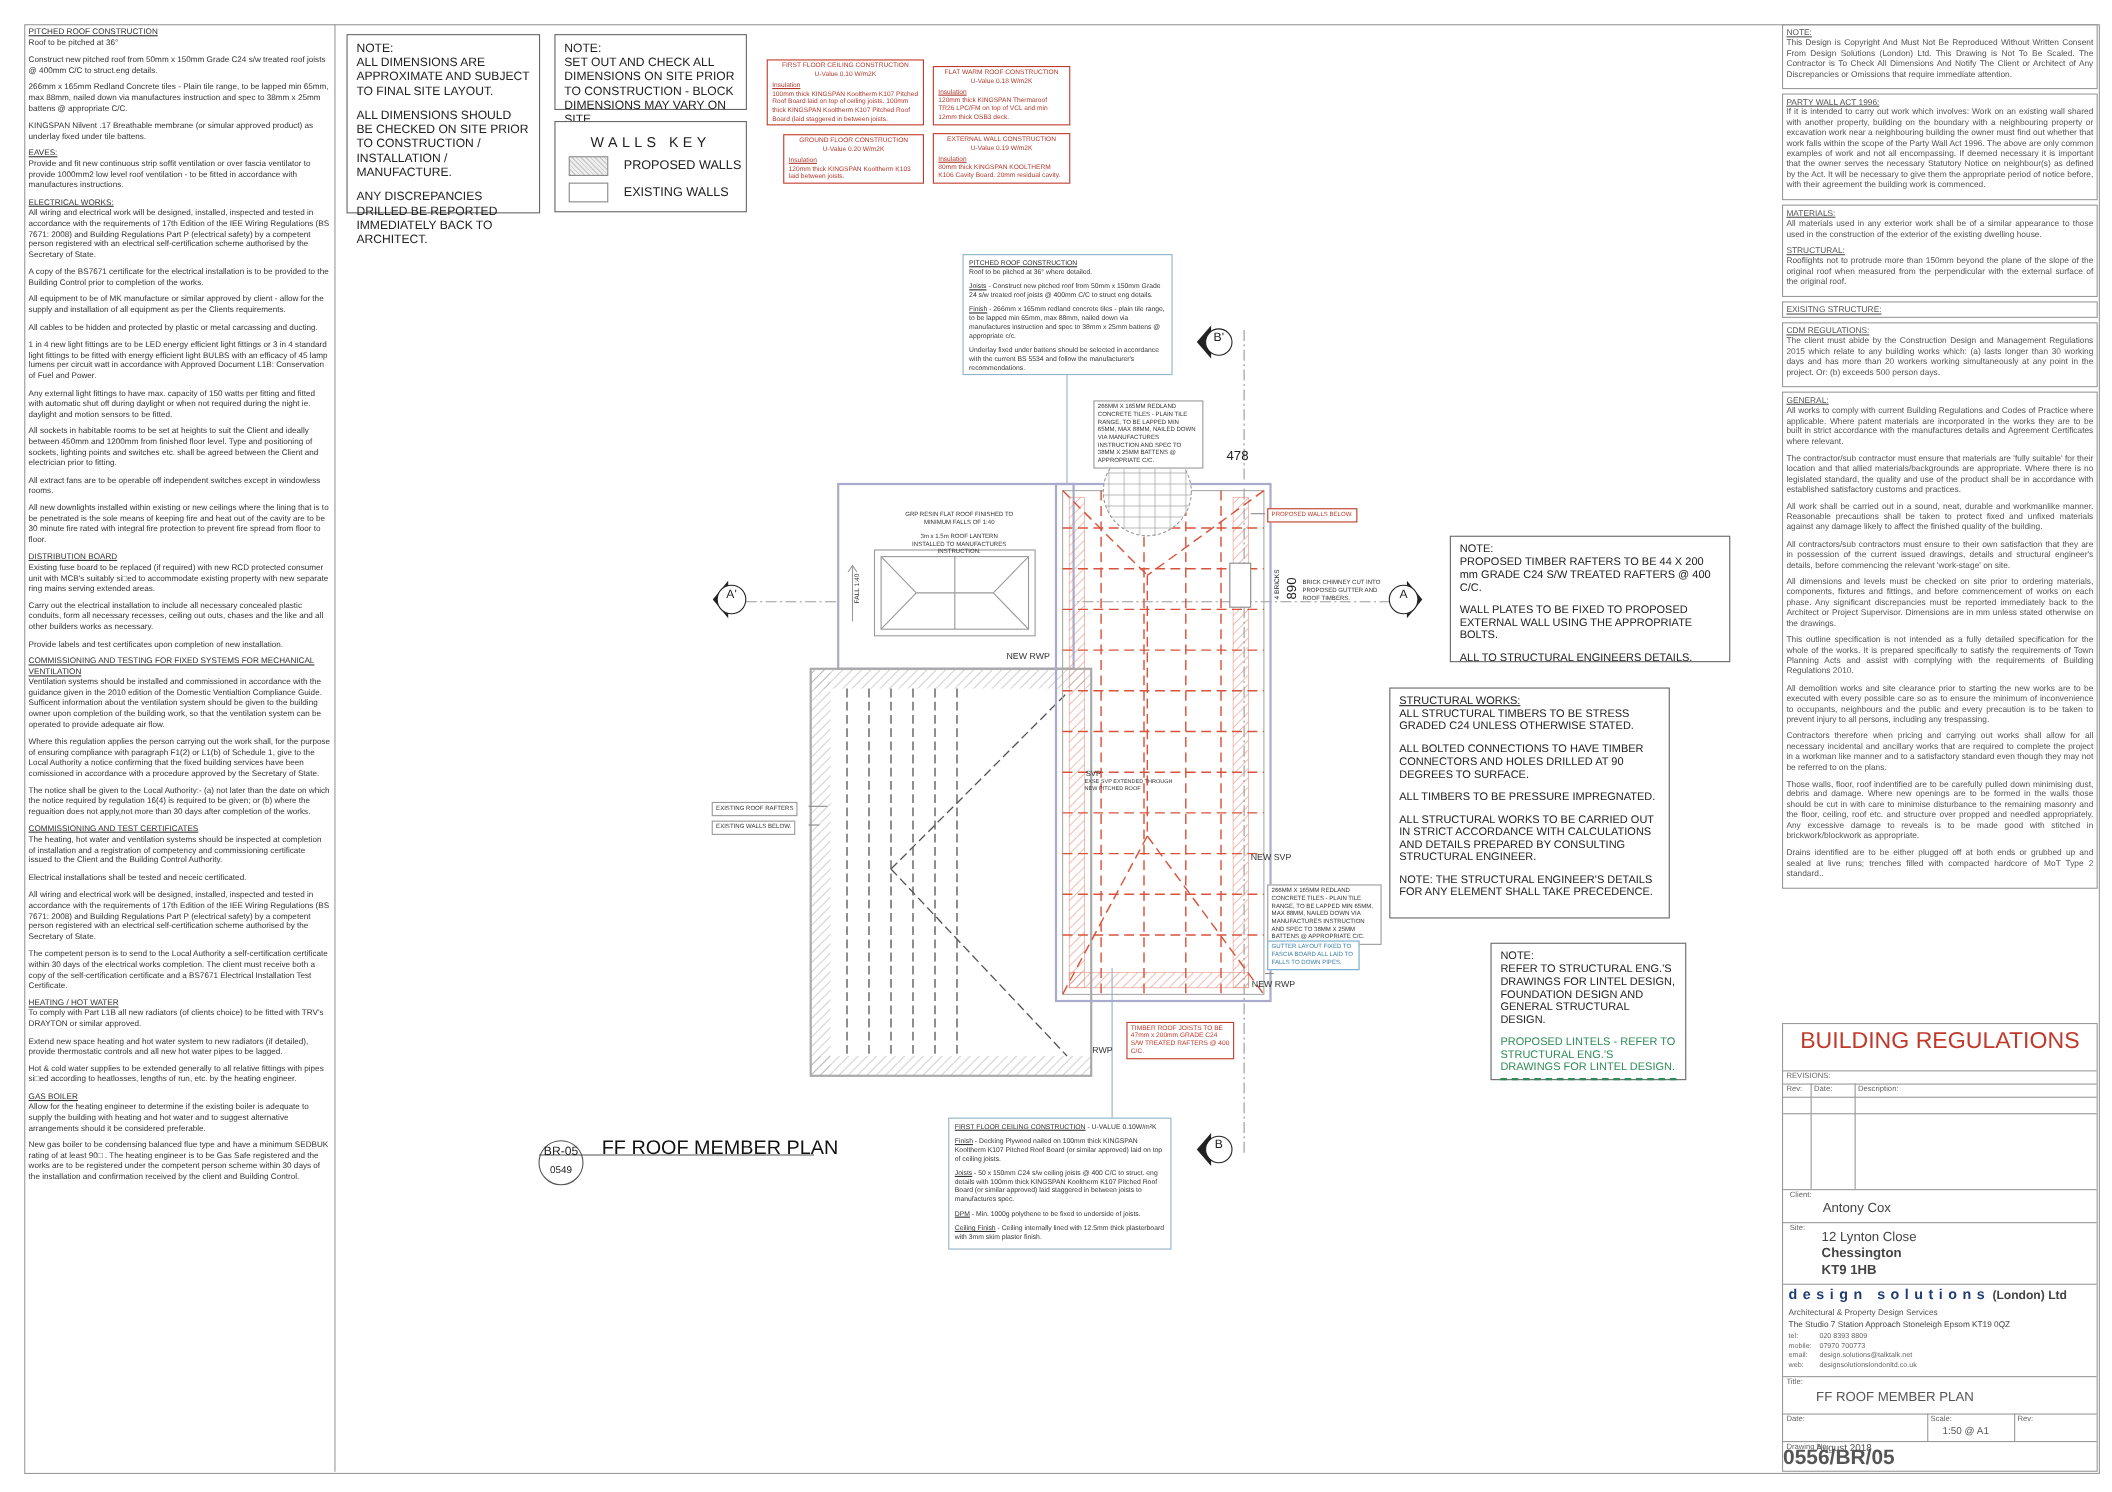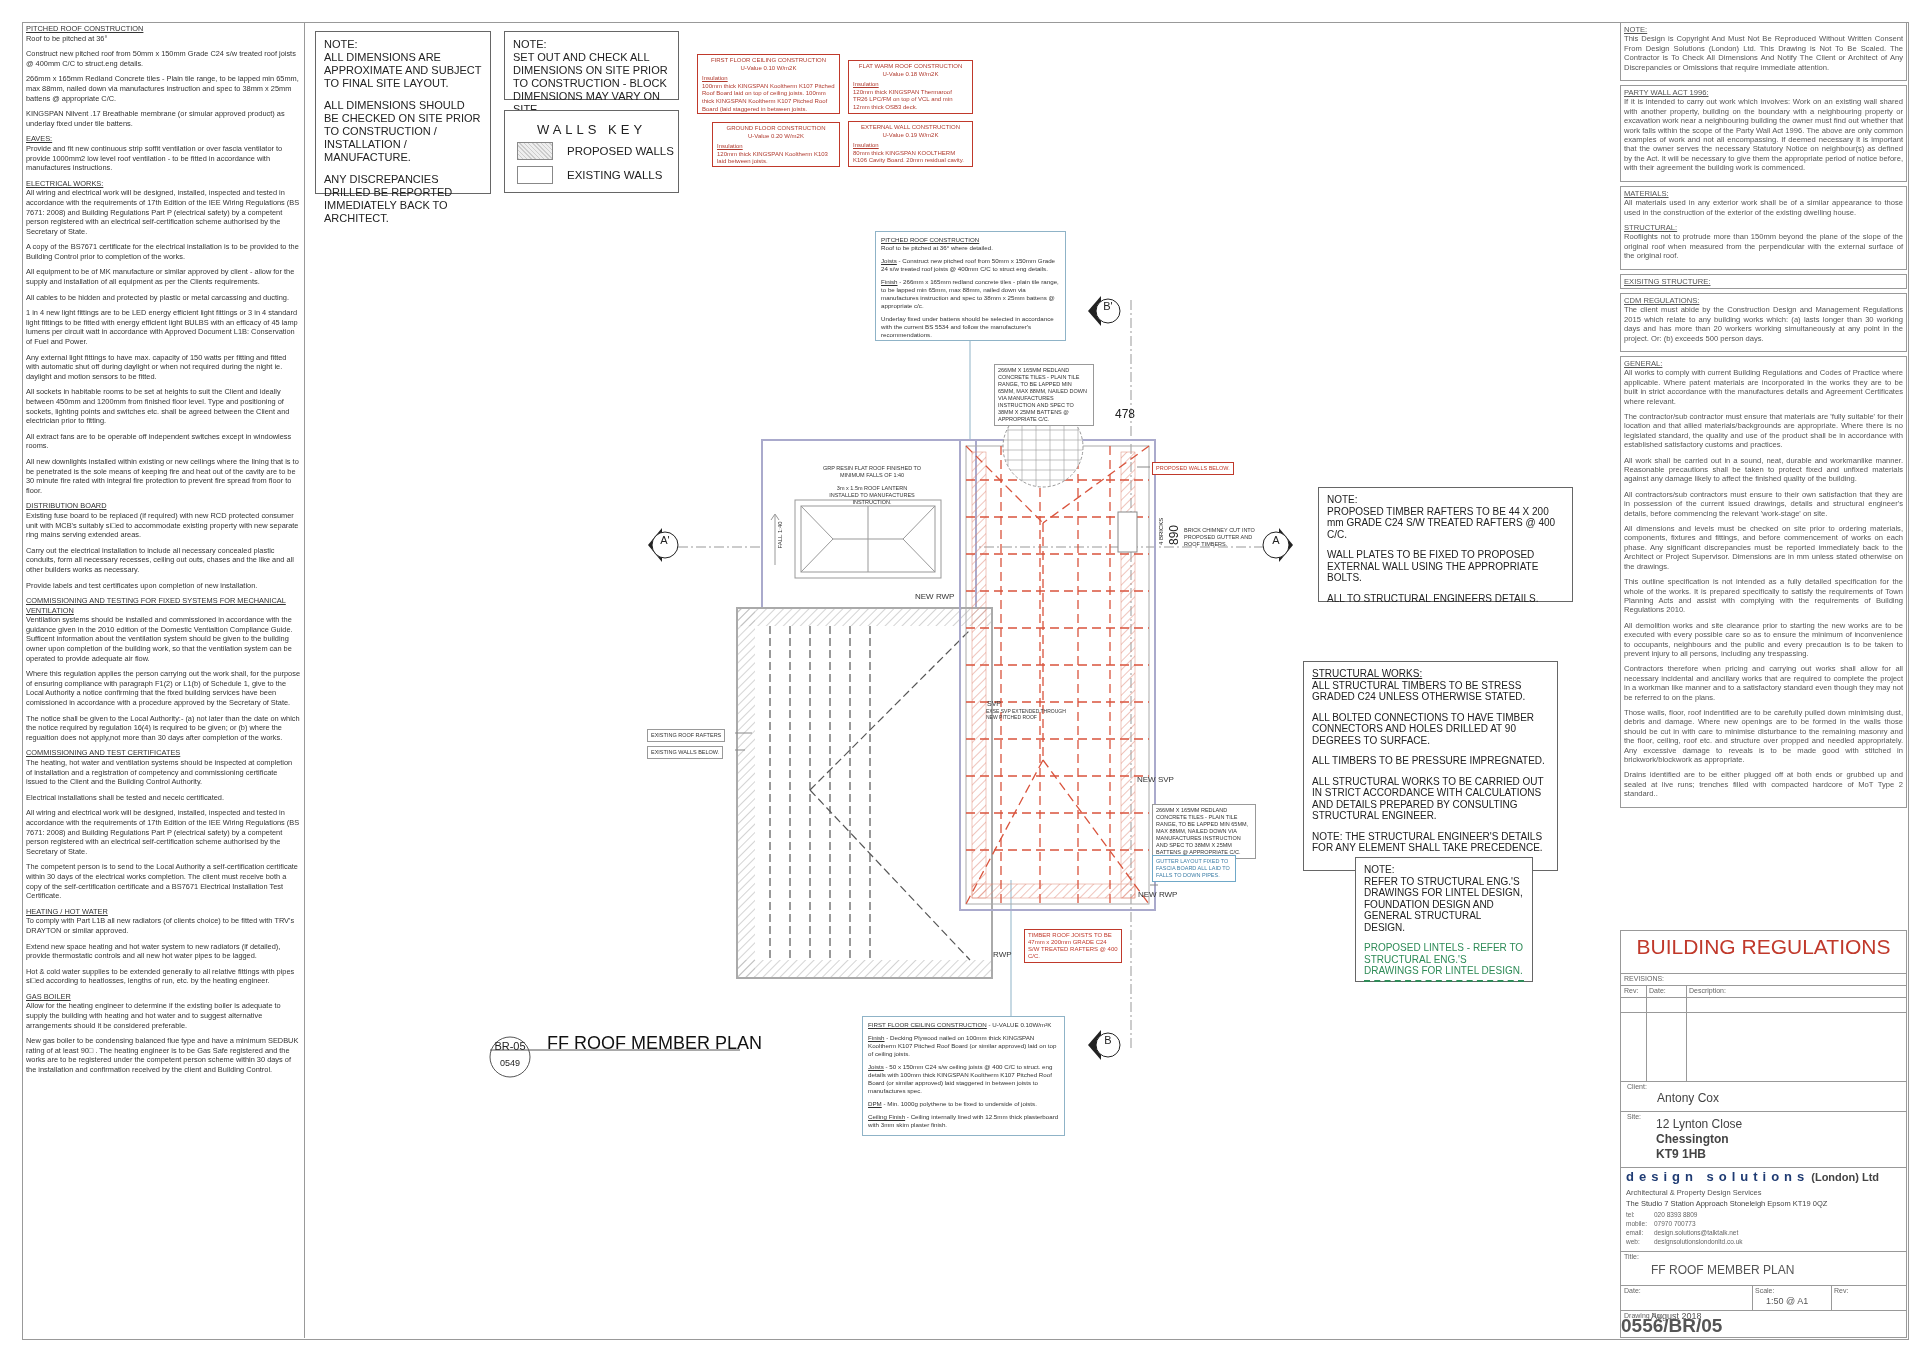--- a/index.html
+++ b/index.html
@@ -301,21 +301,21 @@
 <div class="tag red" style="left:1024px;top:929px;width:90px;font-size:6px;">TIMBER ROOF JOISTS TO BE 47mm x 200mm GRADE C24 S/W TREATED RAFTERS @ 400 C/C.</div>
 
 <div class="abs" style="left:547px;top:1033px;font-size:18px;color:#111;">FF ROOF MEMBER PLAN</div>
 
 <div class="nbox" style="left:1318px;top:487px;width:255px;height:115px;font-size:10px;line-height:11.5px;">
   <span class="h">NOTE:</span>
   <p>PROPOSED TIMBER RAFTERS TO BE 44 X 200 mm GRADE C24 S/W TREATED RAFTERS @ 400 C/C.</p>
   <p>WALL PLATES TO BE FIXED TO PROPOSED EXTERNAL WALL USING THE APPROPRIATE BOLTS.</p>
   <p style="margin:0">ALL TO STRUCTURAL ENGINEERS DETAILS.</p>
 </div>
-<div class="nbox" style="left:1303px;top:625px;width:255px;height:210px;font-size:10px;line-height:11.5px;margin-top:36px;">
+<div class="nbox" style="left:1263px;top:625px;width:255px;height:210px;font-size:10px;line-height:11.5px;">
   <span class="h u">STRUCTURAL WORKS:</span>
   <p>ALL STRUCTURAL TIMBERS TO BE STRESS GRADED C24 UNLESS OTHERWISE STATED.</p>
   <p>ALL BOLTED CONNECTIONS TO HAVE TIMBER CONNECTORS AND HOLES DRILLED AT 90 DEGREES TO SURFACE.</p>
   <p>ALL TIMBERS TO BE PRESSURE IMPREGNATED.</p>
   <p>ALL STRUCTURAL WORKS TO BE CARRIED OUT IN STRICT ACCORDANCE WITH CALCULATIONS AND DETAILS PREPARED BY CONSULTING STRUCTURAL ENGINEER.</p>
   <p style="margin:0">NOTE: THE STRUCTURAL ENGINEER'S DETAILS FOR ANY ELEMENT SHALL TAKE PRECEDENCE.</p>
 </div>
 <div class="nbox" style="left:1355px;top:857px;width:178px;height:125px;font-size:10px;line-height:11.5px;">
   <span class="h">NOTE:</span>
   <p>REFER TO STRUCTURAL ENG.'S DRAWINGS FOR LINTEL DESIGN, FOUNDATION DESIGN AND GENERAL STRUCTURAL DESIGN.</p>

